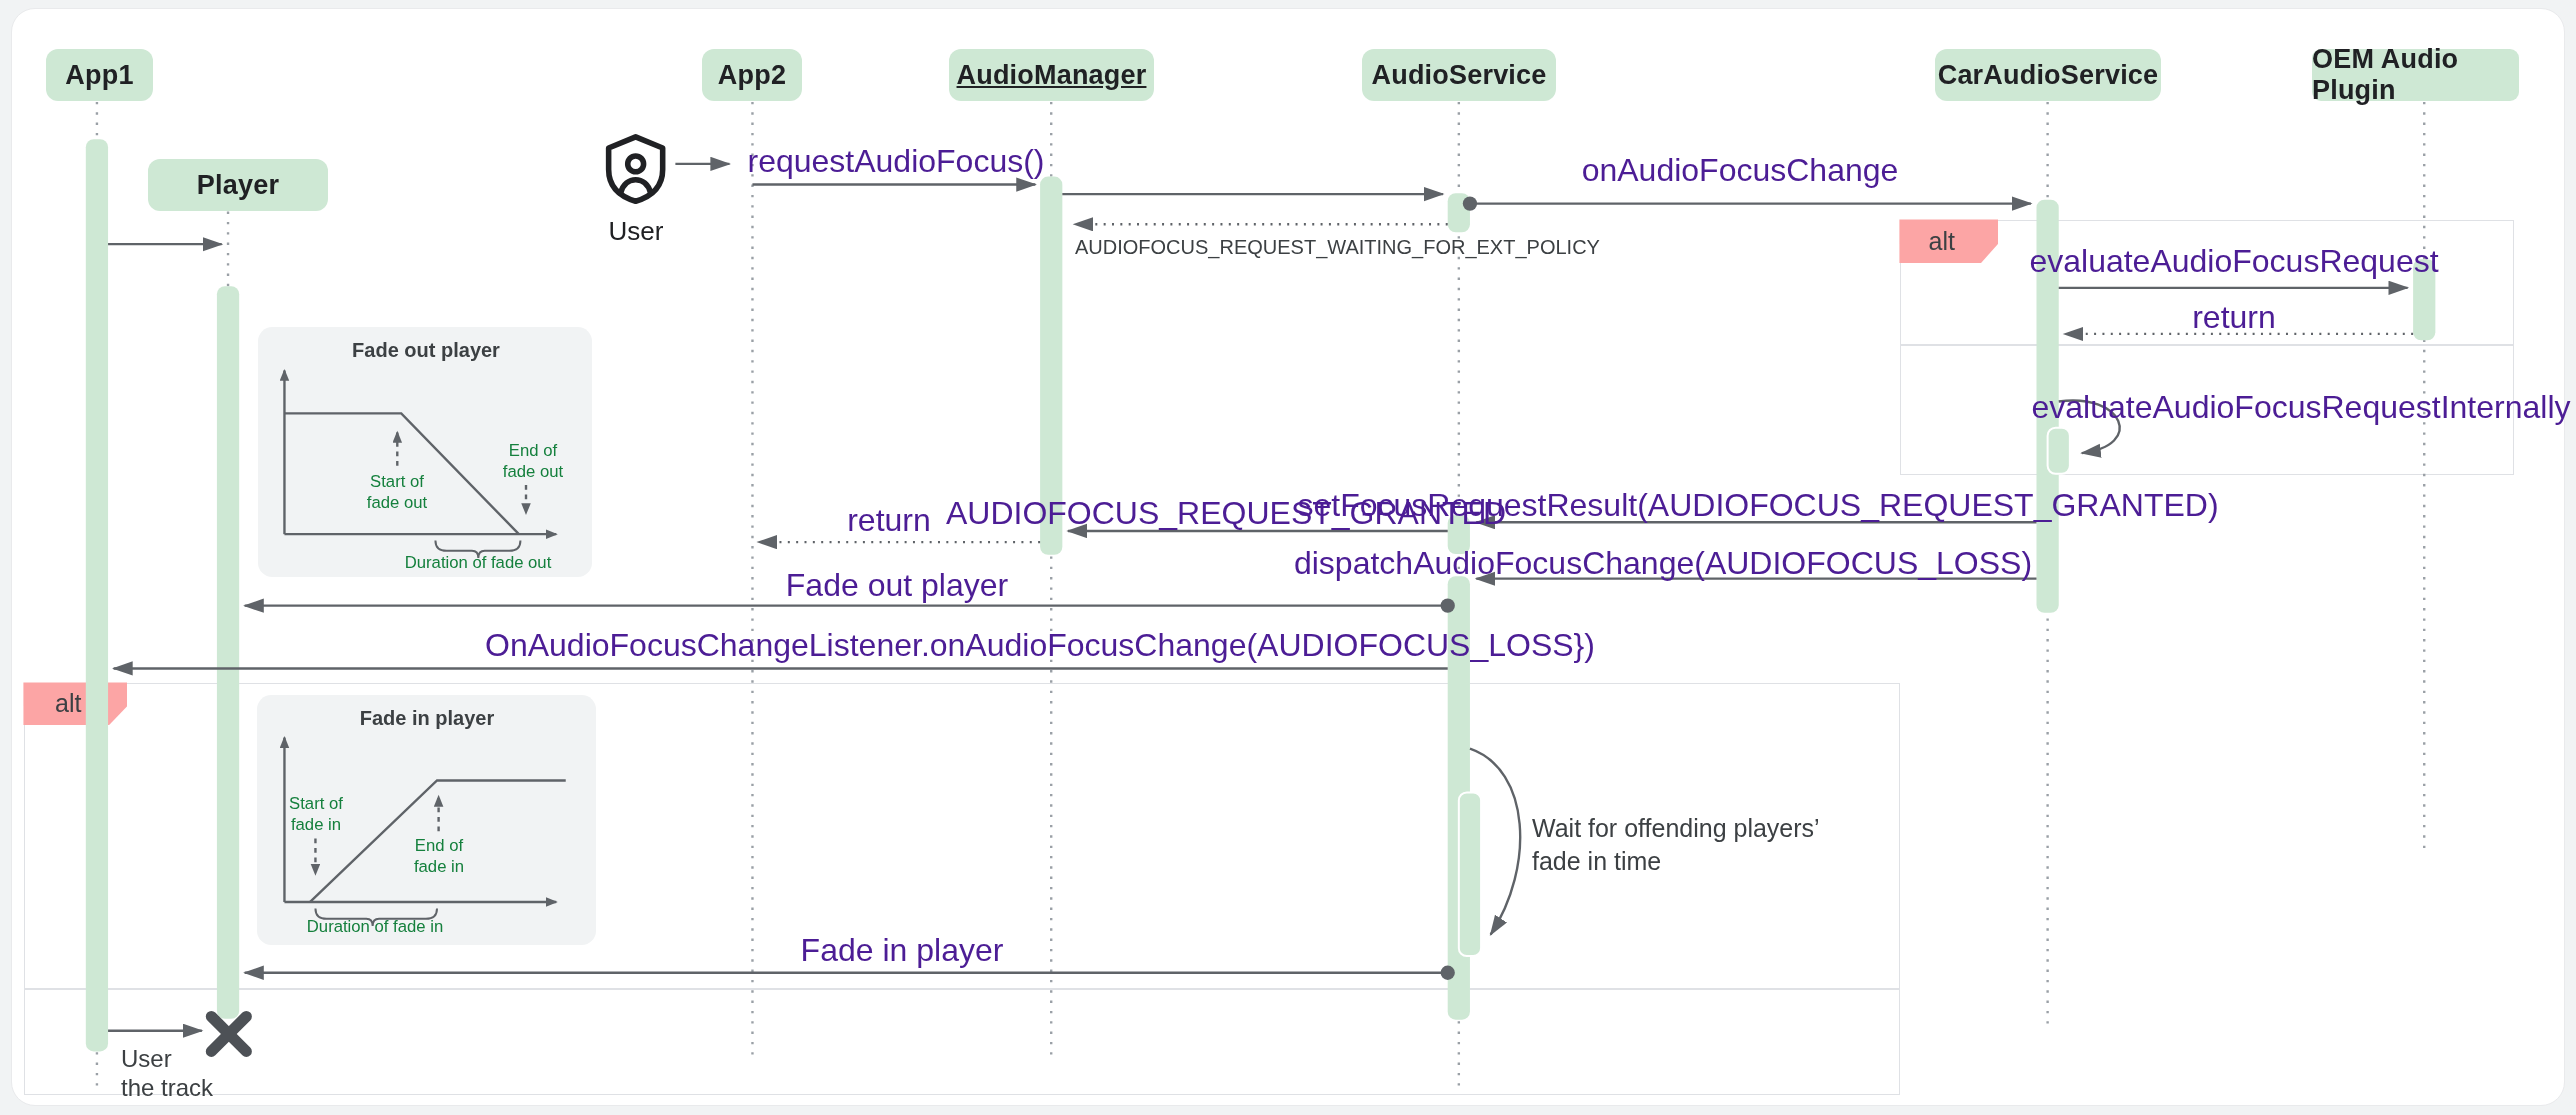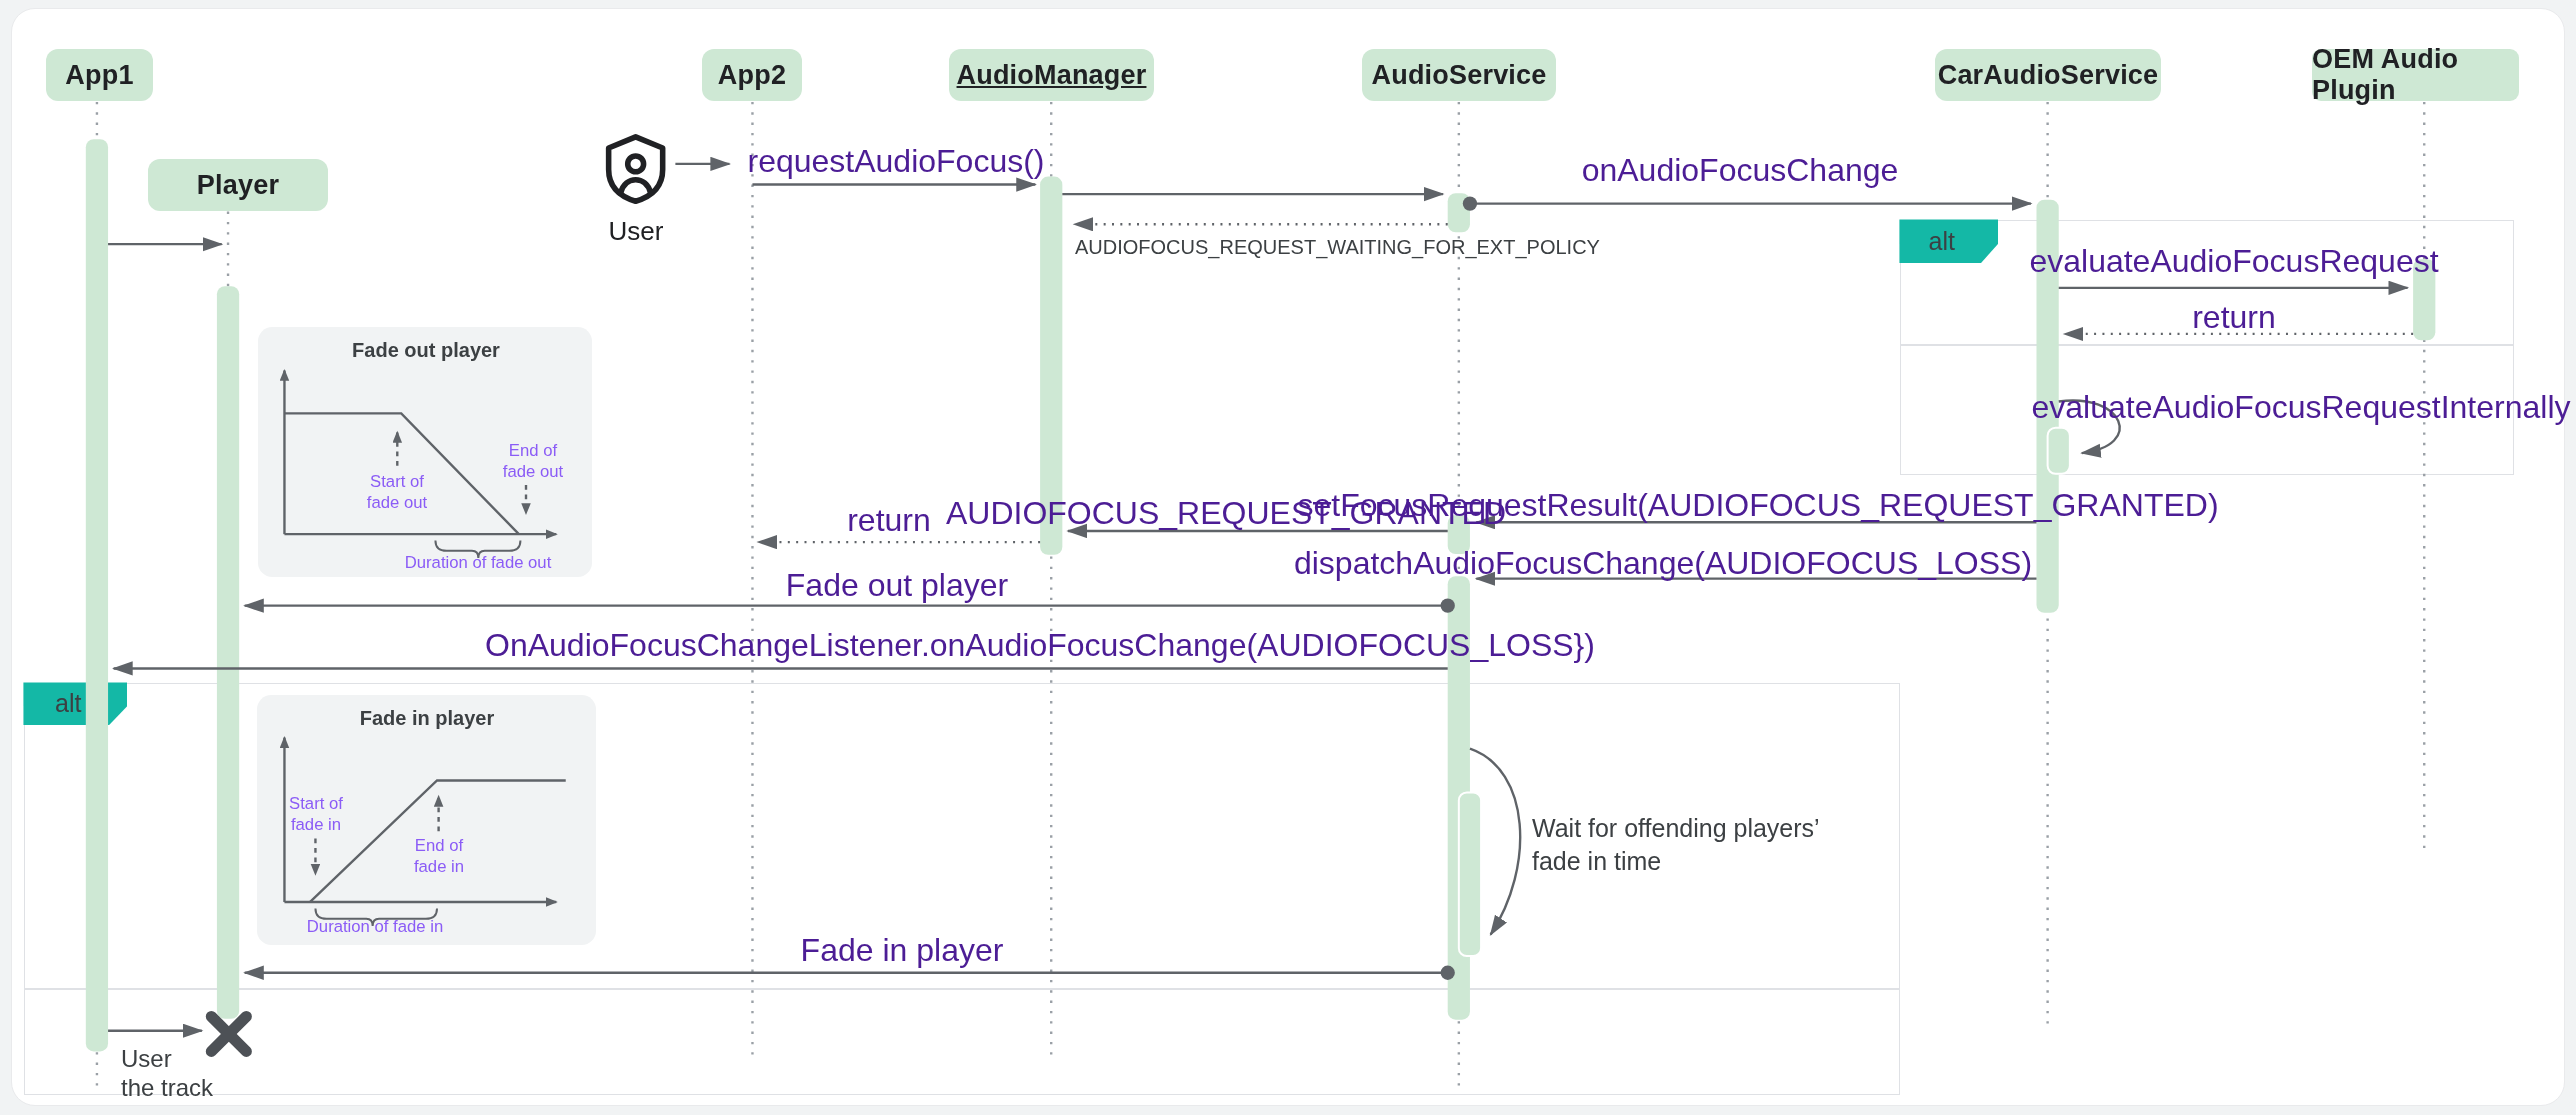--- a/index.html
+++ b/index.html
@@ -21,21 +21,21 @@
     font-size:27px;font-weight:bold;color:#202124;letter-spacing:0.2px;
   }
   .fragment{
     position:absolute;border:1.6px solid #DFE1E5;background:transparent;
     box-sizing:border-box;
   }
   .fragment .divider{
     position:absolute;left:0;right:0;height:1.6px;background:#DFE1E5;
   }
   .fragment .tab{
-    position:absolute;left:-1.6px;top:-1.6px;background:#14b8a6;
+    position:absolute;left:-1.6px;top:-1.6px;background:#fca5a5;
     display:flex;align-items:center;justify-content:center;
     font-size:25px;color:#3C4043;
     clip-path:polygon(0 0,100% 0,100% 55%,82% 100%,0 100%);
     padding-right:14.3px;box-sizing:border-box;
   }
   .inset{
     position:absolute;background:#F1F3F4;border-radius:14.3px;
   }
   svg.layer{position:absolute;left:0;top:0;}
   .lbl{
@@ -48,21 +48,21 @@
   }
   .note{
     position:absolute;font-size:25px;line-height:33px;color:#3C4043;white-space:nowrap;margin-top:40px;
   }
   .inset-title{
     position:absolute;transform:translate(-50%,-50%);
     font-size:20px;font-weight:bold;color:#3C4043;white-space:nowrap;
   }
   .inset-small{
     position:absolute;transform:translate(-50%,-50%);
-    font-size:16.7px;line-height:20.7px;color:#8b5cf6;text-align:center;white-space:nowrap;
+    font-size:16.7px;line-height:20.7px;color:#15803d;text-align:center;white-space:nowrap;
   }
   .two-line{font-size:24px;line-height:29px;color:#3C4043;white-space:nowrap;}
 </style>
 </head>
 <body>
 
 <div class="stage">
   <div class="card"></div>
 
   <div class="inset" style="left:258px;top:327px;width:334px;height:250px;"></div>

